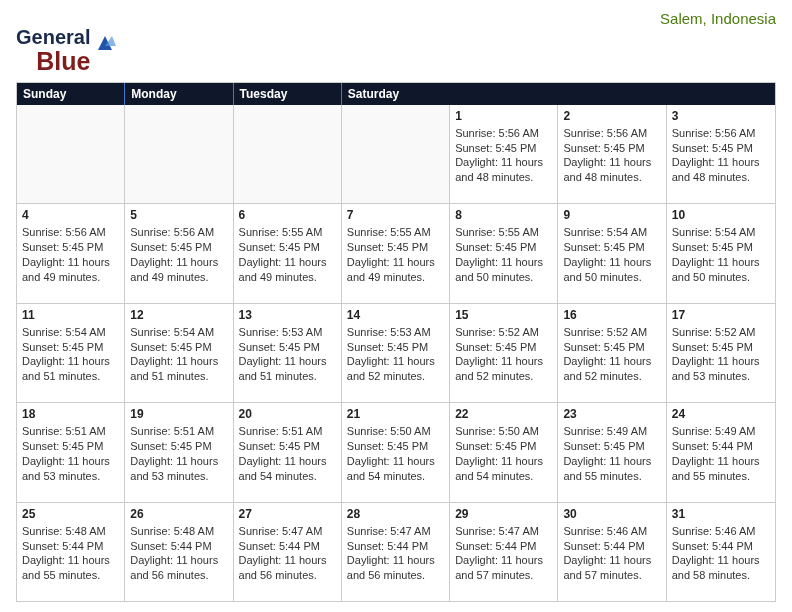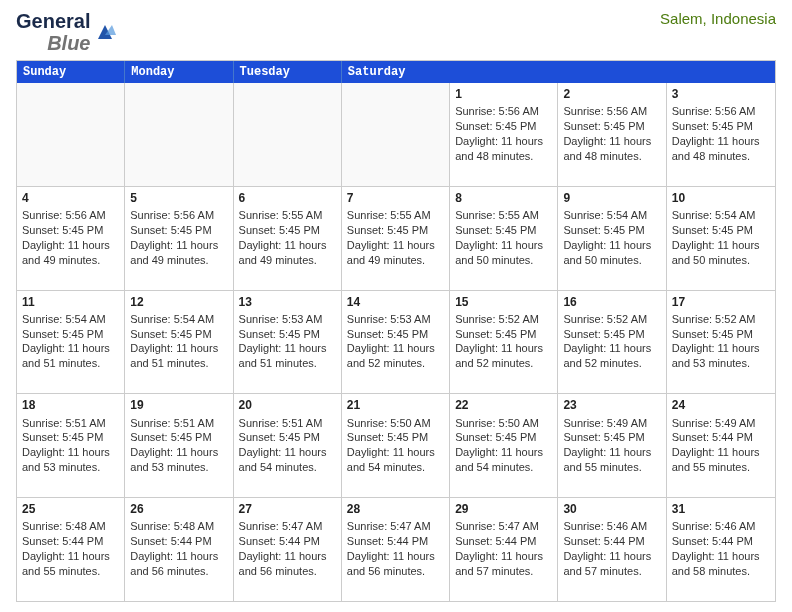--- a/index.html
+++ b/index.html
@@ -42,22 +42,21 @@
     }
     .calendar {
       flex: 1;
       display: flex;
       flex-direction: column;
       border: 1px solid #ccc;
     }
     .cal-header {
       display: grid;
       grid-template-columns: repeat(7, 1fr);
-      background: #1d4ed8;
-      font-family: Liberation Mono, monospace;
+      background: #0f172a;
     }
     .cal-header-cell {
       color: #fff;
       font-size: 12px;
       font-weight: bold;
       padding: 4px 6px;
       border-right: 1px solid #4477cc;
       text-align: left;
     }
     .cal-header-cell:last-child { border-right: none; }
@@ -95,23 +94,23 @@
       font-size: 11px;
     }
   </style>
 </head>
 <body>
 
 <div class="page">
   <div class="header">
     <div class="logo">
       <div style="display:flex; align-items:center; gap:4px;">
-        <div style="display:flex; flex-direction:column; align-items:flex-end;">
+        <div style="display:flex; flex-direction:column; align-items:flex-end;margin-top:16px;">
           <span style="font-size:20px; font-weight:bold; color:#1a2a4a; line-height:1.1;">General</span>
-          <span style="font-size:20px; font-weight:bold; color:#737373; line-height:1.1;font-style:italic;">Blue</span>
+          <span style="font-size:25px; font-weight:bold; color:#7f1d1d; line-height:1.1;">Blue</span>
         </div>
         <svg width="22" height="22" viewBox="0 0 22 22">
           <polygon points="4,18 11,4 18,18" fill="#2255aa"></polygon>
           <polygon points="11,14 18,4 22,14" fill="#5599dd" opacity="0.7"></polygon>
         </svg>
       </div>
     </div>
     <div class="title-block">
       <div class="location">Salem, Indonesia</div>
     </div>

